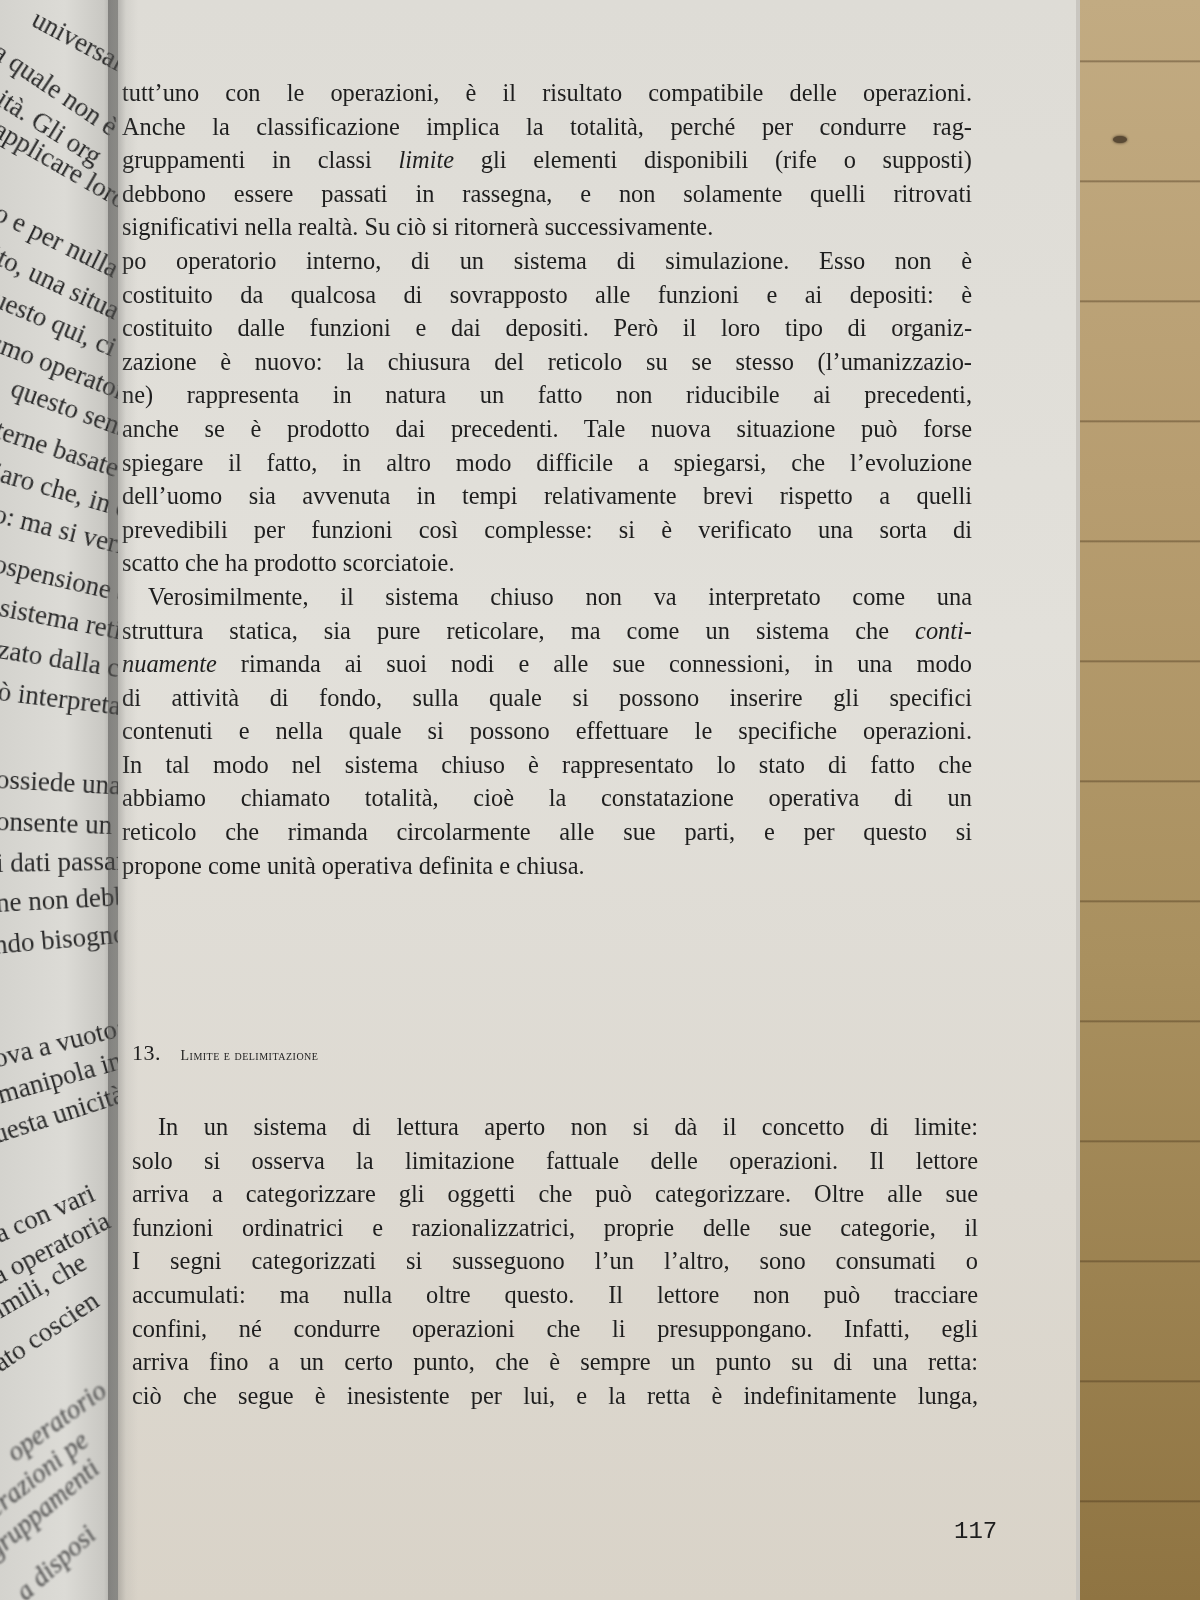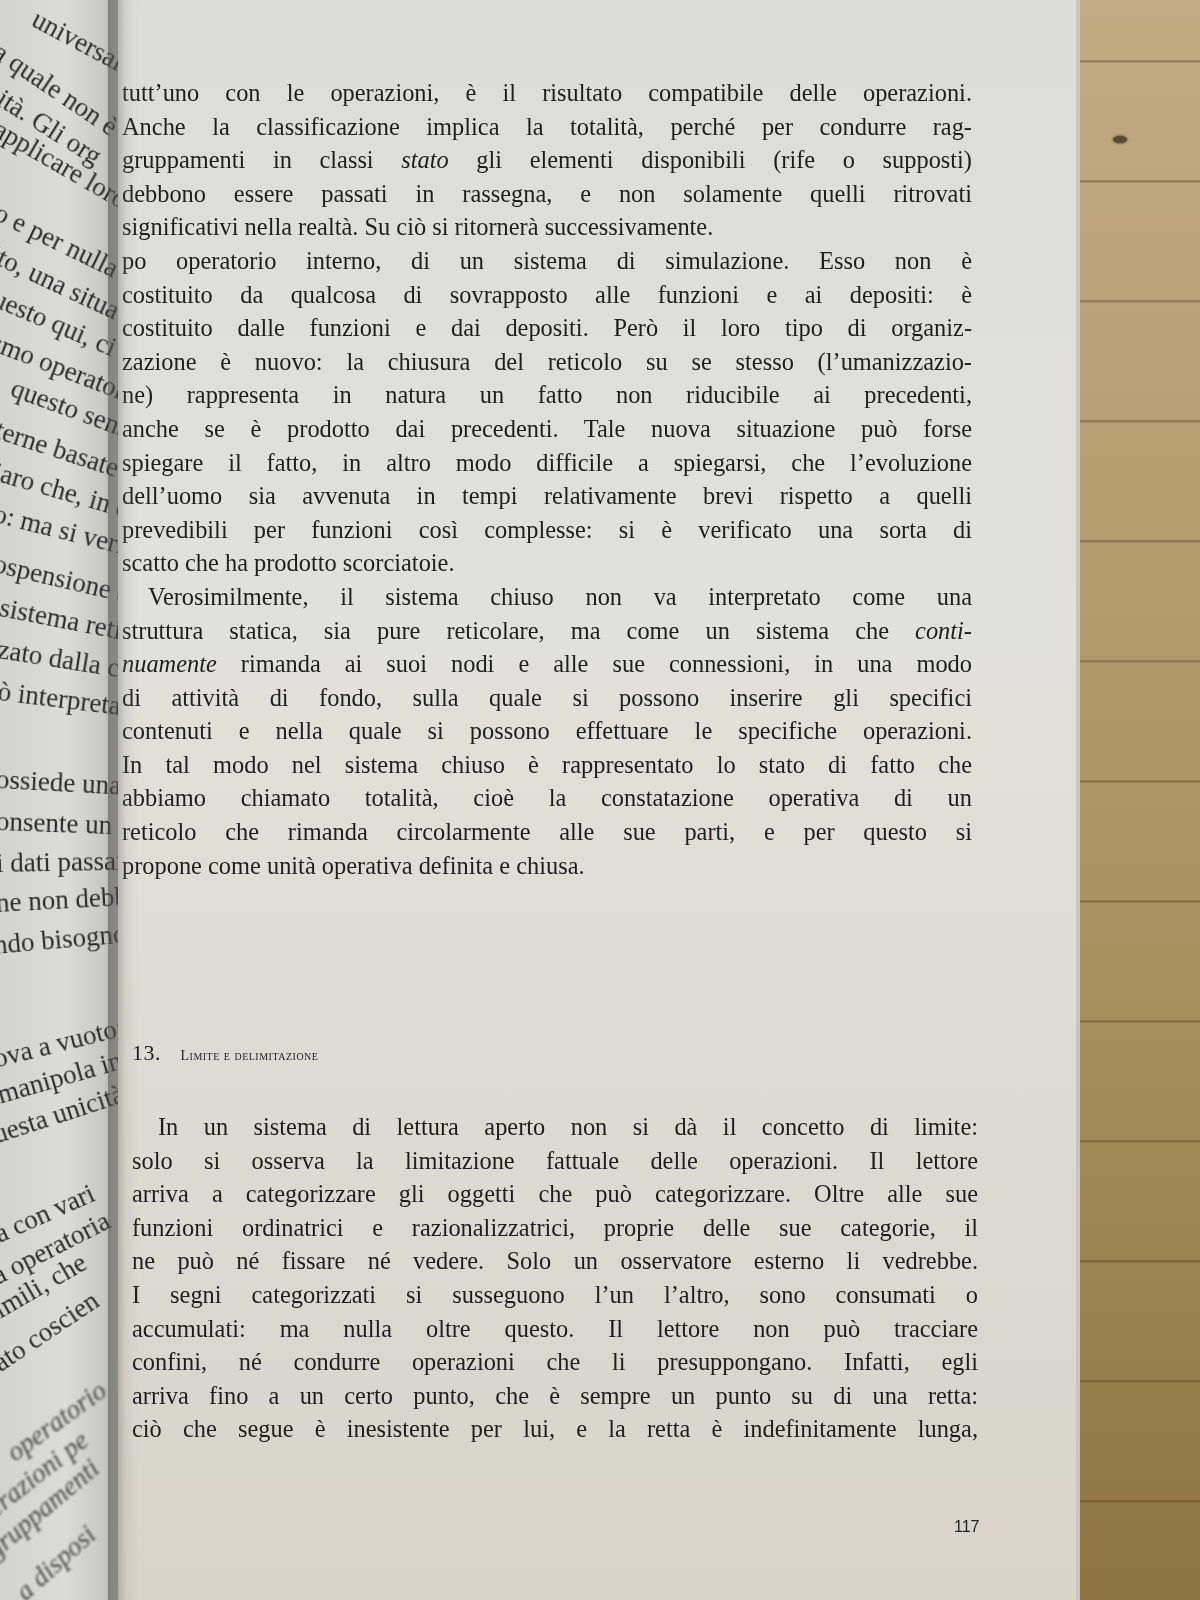--- a/index.html
+++ b/index.html
@@ -125,22 +125,22 @@
       color: #1e1e1e;
       font-size: 24.4px;
       line-height: 33.8px;
       font-family: "Liberation Serif", serif;
       margin-top: 22px;
     }
     .page-number {
       position: absolute;
       left: 836px;
       top: 1518px;
-      font-family: Liberation Sans, sans-serif;
-      font-size: 16px;
+      font-family: Liberation Mono, monospace;
+      font-size: 24px;
       color: #1e1e1e;
     }
   </style>
 </head>
 <body>
 
 <div class="left-page">
   <span class="left-frag" style="left:34px;top:2px;transform:rotate(28deg);">universale</span>
   <span class="left-frag" style="left:-4px;top:34px;transform:rotate(34deg);">a quale non è</span>
   <span class="left-frag" style="left:-12px;top:74px;transform:rotate(32deg);">nità. Gli org</span>
@@ -174,21 +174,21 @@
   <span class="left-frag italic" style="left:-10px;top:1538px;transform:rotate(-40deg);">gruppamenti</span>
   <span class="left-frag italic" style="left:20px;top:1580px;transform:rotate(-42deg);">a disposi</span>
 </div>
 
 <div class="page">
 
   <div class="text-block">
 
     <span class="line">tutt’uno con le operazioni, è il risultato compatibile delle operazioni.</span>
     <span class="line">Anche la classificazione implica la totalità, perché per condurre rag-</span>
-    <span class="line rich"><span>gruppamenti in classi </span><i>stato</i><span> gli elementi disponibili (rife o supposti)</span></span>
+    <span class="line rich"><span>gruppamenti in classi </span><i>limite</i><span> gli elementi disponibili (rife o supposti)</span></span>
     <span class="line">debbono essere passati in rassegna, e non solamente quelli ritrovati</span>
     <span class="line last">significativi nella realtà. Su ciò si ritornerà successivamente.</span>
 
     <span class="line">po operatorio interno, di un sistema di simulazione. Esso non è</span>
     <span class="line">costituito da qualcosa di sovrapposto alle funzioni e ai depositi: è</span>
     <span class="line">costituito dalle funzioni e dai depositi. Però il loro tipo di organiz-</span>
     <span class="line">zazione è nuovo: la chiusura del reticolo su se stesso (l’umanizzazio-</span>
     <span class="line">ne) rappresenta in natura un fatto non riducibile ai precedenti,</span>
     <span class="line">anche se è prodotto dai precedenti. Tale nuova situazione può forse</span>
     <span class="line">spiegare il fatto, in altro modo difficile a spiegarsi, che l’evoluzione</span>
@@ -210,21 +210,20 @@
   <div class="heading">
     <span class="num">13.</span>
     <span class="title">Limite e delimitazione</span>
   </div>
 
   <div class="text-block-2">
     <span class="line indent">In un sistema di lettura aperto non si dà il concetto di limite:</span>
     <span class="line">solo si osserva la limitazione fattuale delle operazioni. Il lettore</span>
     <span class="line">arriva a categorizzare gli oggetti che può categorizzare. Oltre alle sue</span>
     <span class="line">funzioni ordinatrici e razionalizzatrici, proprie delle sue categorie, il</span>
-    <span class="line">ne può né fissare né vedere. Solo un osservatore esterno li vedrebbe.</span>
     <span class="line">I segni categorizzati si susseguono l’un l’altro, sono consumati o</span>
     <span class="line">accumulati: ma nulla oltre questo. Il lettore non può tracciare</span>
     <span class="line">confini, né condurre operazioni che li presuppongano. Infatti, egli</span>
     <span class="line">arriva fino a un certo punto, che è sempre un punto su di una retta:</span>
     <span class="line">ciò che segue è inesistente per lui, e la retta è indefinitamente lunga,</span>
   </div>
 
   <div class="page-number">117</div>
 </div>
 

